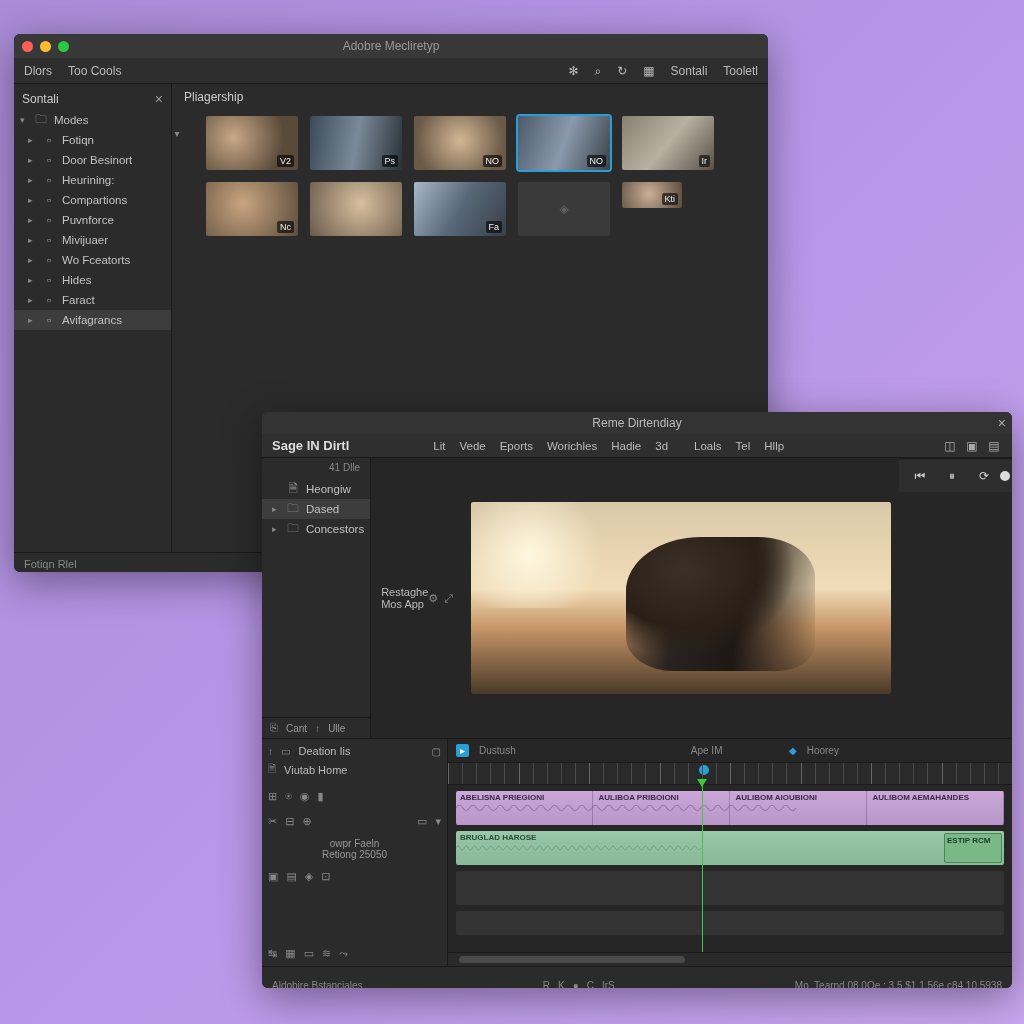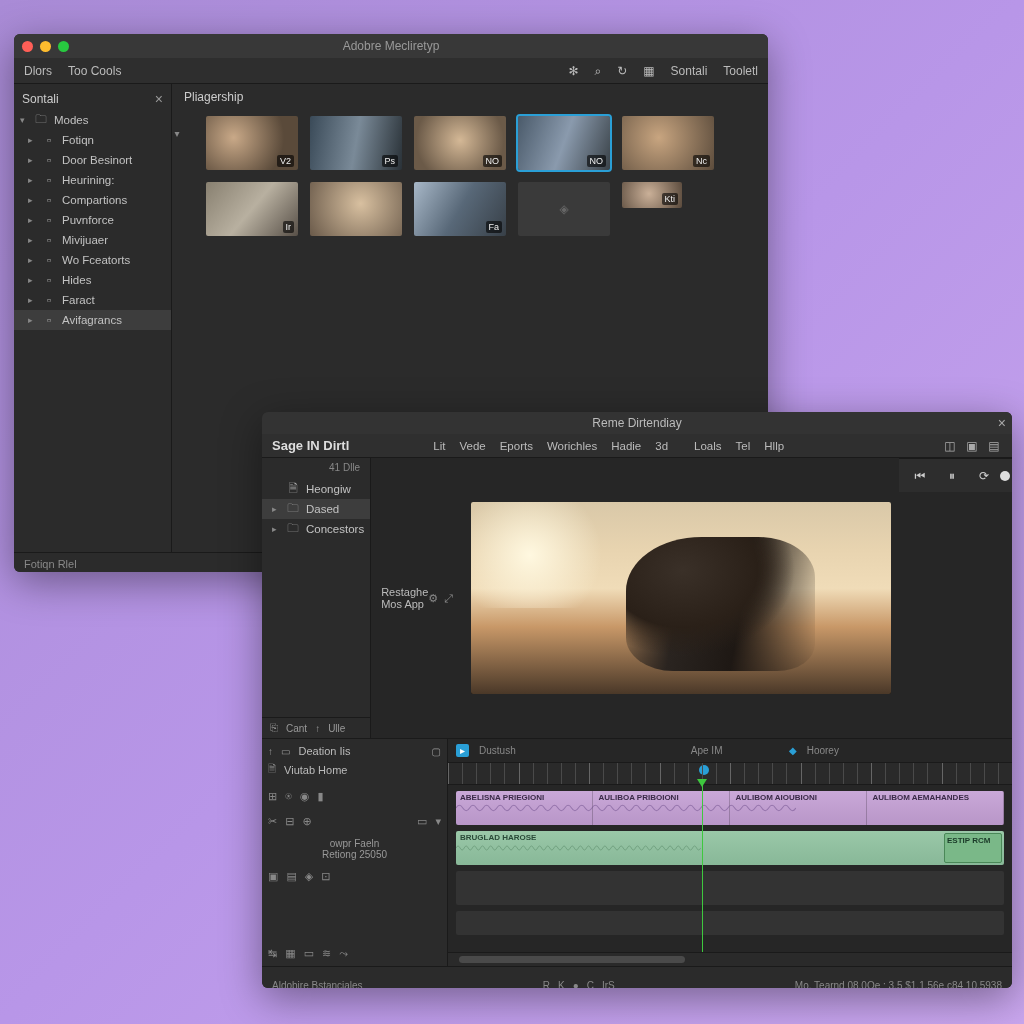--- a/index.html
+++ b/index.html
@@ -199,25 +199,25 @@
             </div>
             <div class="thumb grad3">
               <div class="badge">Ps</div>
             </div>
             <div class="thumb grad4">
               <div class="badge">NO</div>
             </div>
             <div class="thumb grad5 selected">
               <div class="badge">NO</div>
             </div>
+            <div class="thumb grad7">
+              <div class="badge">Ir</div>
+            </div>
             <div class="thumb grad6">
               <div class="badge">Nc</div>
-            </div>
-            <div class="thumb grad7">
-              <div class="badge">Ir</div>
             </div>
             <div class="thumb grad8"></div>
             <div class="thumb grad9">
               <div class="badge">Fa</div>
             </div>
             <div class="thumb placeholder placeholder">
               <span>◈</span>
             </div>
             <div class="thumb grad10 small">
               <div class="badge">Kti</div>

